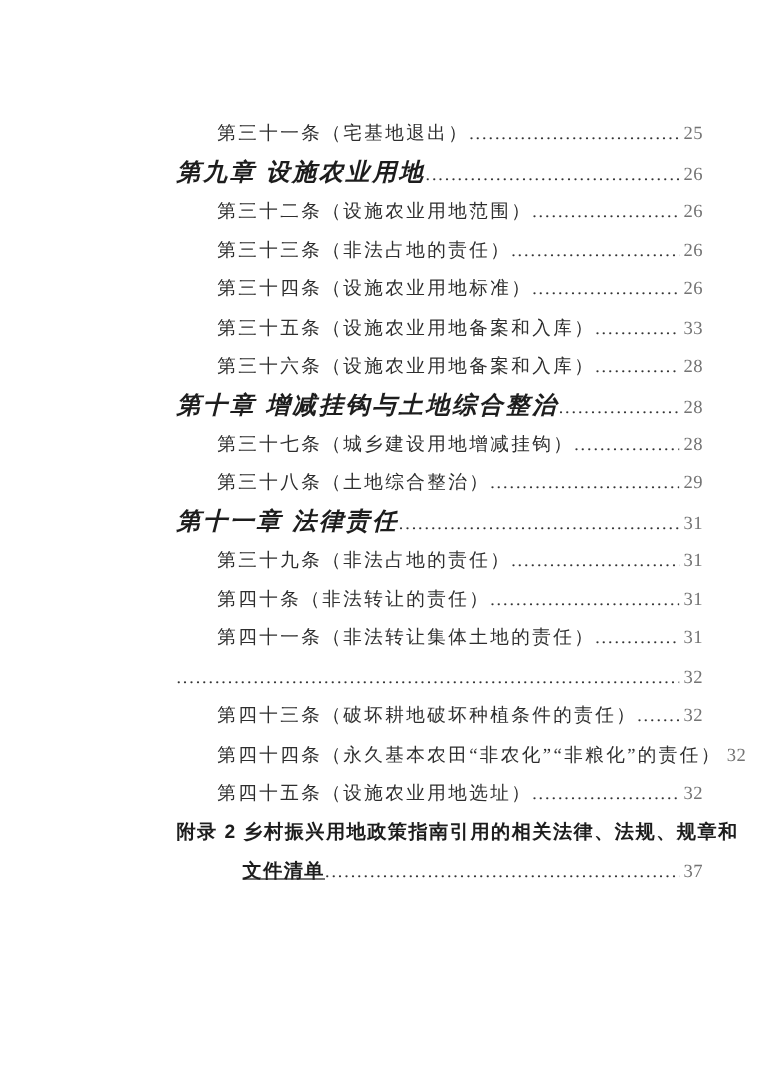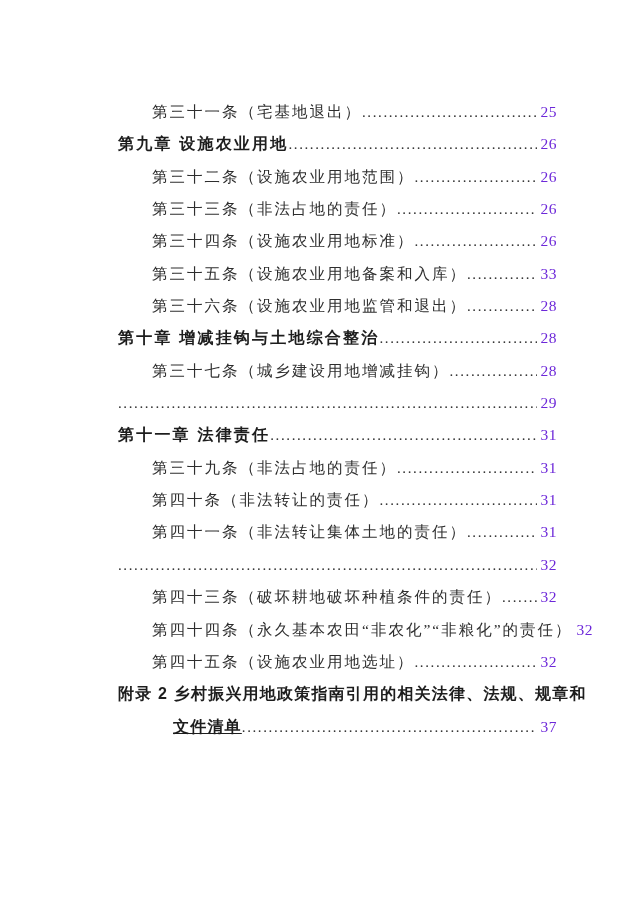--- a/index.html
+++ b/index.html
@@ -9,20 +9,21 @@
     height: 905px;
     background: #ffffff;
     overflow: hidden;
     font-family: "Liberation Serif", "DejaVu Serif", serif;
   }
   .page {
     position: relative;
     width: 548px;
     height: 905px;
     background: #ffffff;
+    margin-left: 29px;
   }
   .toc {
     position: absolute;
     left: 118px;
     top: 96px;
     width: 482px;
   }
   .row {
     display: flex;
     align-items: baseline;
@@ -38,23 +39,24 @@
   .row.article .t {
     padding-left: 34px;
     font-family: "Liberation Serif", "DejaVu Serif", serif;
     font-size: 15.5px;
     letter-spacing: 2px;
     color: #2e2e2e;
   }
   .row.chapter .t {
     font-family: "Liberation Sans", "DejaVu Sans", sans-serif;
     font-weight: 700;
-    font-size: 16px;
+    font-size: 20px;
     letter-spacing: 2.2px;
     color: #1d1d1d;
+    font-style: italic;
   }
   .row.appendix .t,
   .row.appendix_wrap .t,
   .row.appendix_cont .t {
     font-family: "Liberation Sans", "DejaVu Sans", sans-serif;
     font-weight: 700;
     font-size: 16px;
     letter-spacing: 1.2px;
     color: #1d1d1d;
   }
@@ -77,21 +79,21 @@
     font-size: 15px;
     letter-spacing: 1.6px;
     color: #333333;
   }
   .pg {
     flex: 0 0 auto;
     padding-left: 4px;
     font-family: "Liberation Serif", "DejaVu Serif", serif;
     font-size: 15.5px;
     letter-spacing: 0.5px;
-    color: #6d28d9;
+    color: #737373;
   }
 </style>
 </head>
 <body>
 
 <div class="page">
   <div class="toc" id="toc-list">
       <div class="row article">
         <span class="t">第三十一条（宅基地退出）</span>
         <span class="leader"></span>
@@ -116,35 +118,36 @@
         <span class="t">第三十四条（设施农业用地标准）</span>
         <span class="leader"></span>
         <span class="pg">26</span>
       </div>
       <div class="row article">
         <span class="t">第三十五条（设施农业用地备案和入库）</span>
         <span class="leader"></span>
         <span class="pg">33</span>
       </div>
       <div class="row article">
-        <span class="t">第三十六条（设施农业用地监管和退出）</span>
+        <span class="t">第三十六条（设施农业用地备案和入库）</span>
         <span class="leader"></span>
         <span class="pg">28</span>
       </div>
       <div class="row chapter">
         <span class="t">第十章 增减挂钩与土地综合整治</span>
         <span class="leader"></span>
         <span class="pg">28</span>
       </div>
       <div class="row article">
         <span class="t">第三十七条（城乡建设用地增减挂钩）</span>
         <span class="leader"></span>
         <span class="pg">28</span>
       </div>
       <div class="row article">
+        <span class="t">第三十八条（土地综合整治）</span>
         <span class="leader"></span>
         <span class="pg">29</span>
       </div>
       <div class="row chapter">
         <span class="t">第十一章 法律责任</span>
         <span class="leader"></span>
         <span class="pg">31</span>
       </div>
       <div class="row article">
         <span class="t">第三十九条（非法占地的责任）</span>

